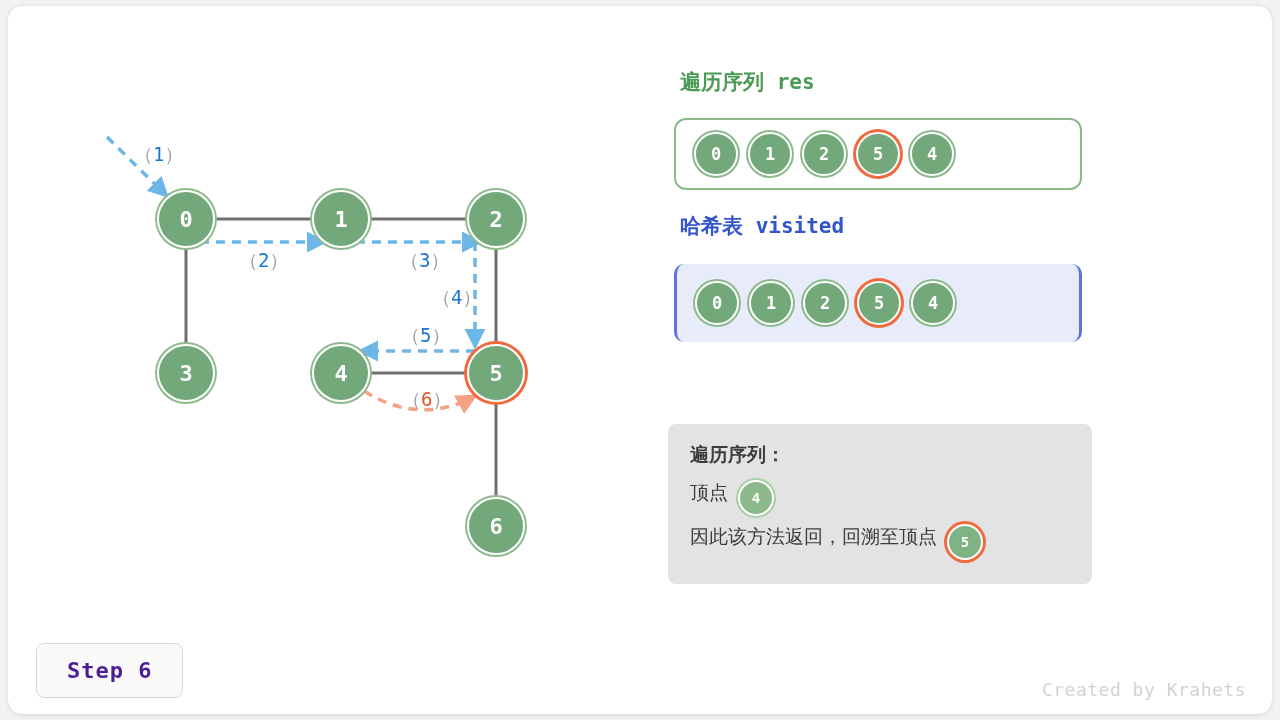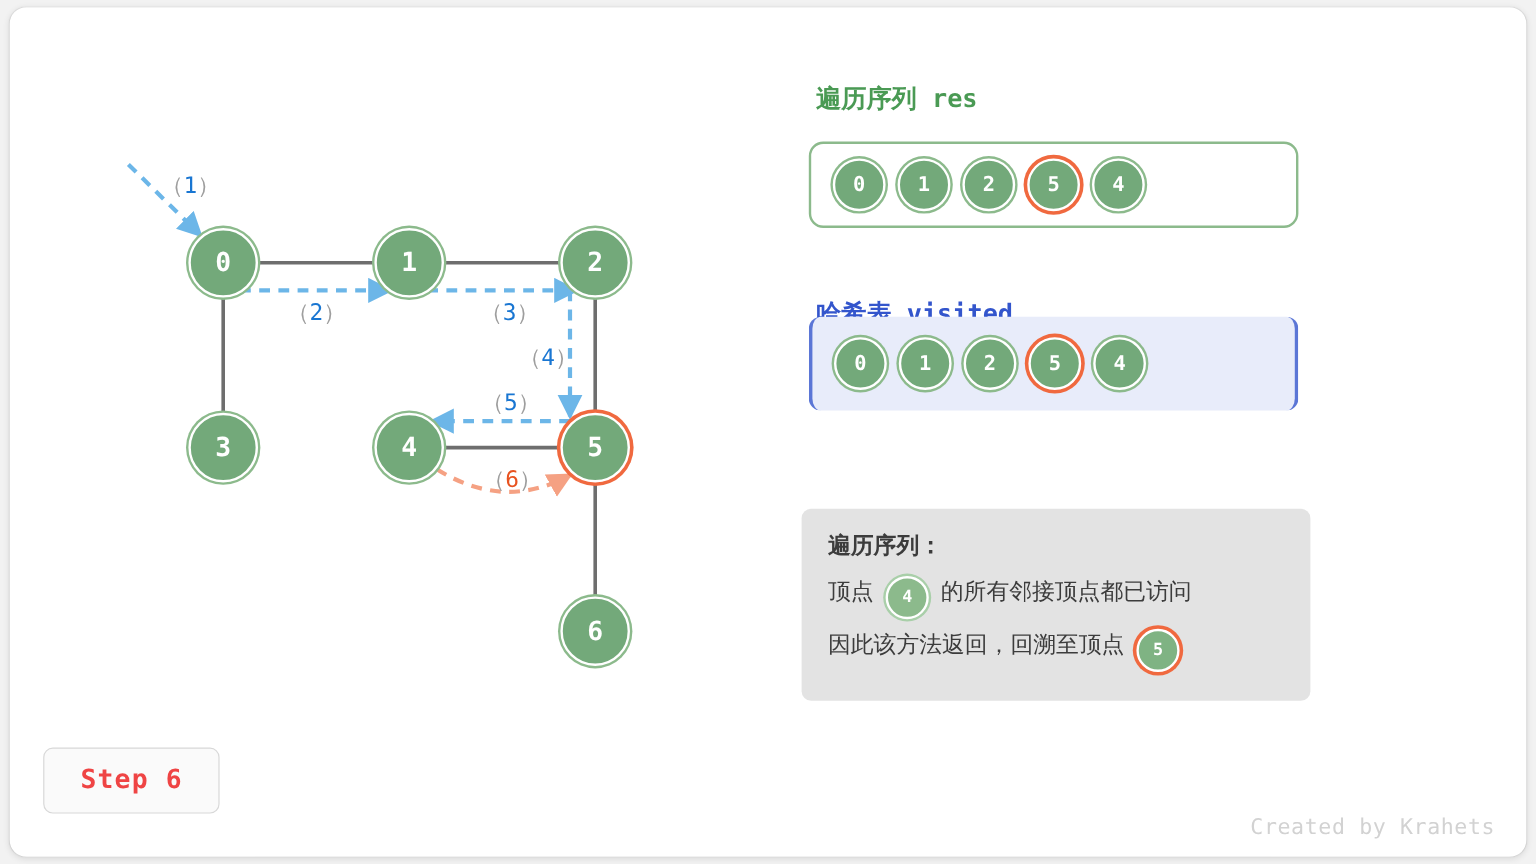--- a/index.html
+++ b/index.html
@@ -78,21 +78,21 @@
     width: 604px; height: 708px;
   }
   .panel-title {
     position: absolute;
     font-family: "DejaVu Sans Mono", "Liberation Mono", monospace;
     font-size: 21px;
     font-weight: 700;
     white-space: nowrap;
   }
   .title-res { left: 12px; top: 62px; color: #4a9a54; }
-  .title-visited { left: 12px; top: 206px; color: #3355cc; margin-top: 35px; }
+  .title-visited { left: 12px; top: 206px; color: #3355cc; }
 
   .res-box {
     position: absolute;
     left: 6px; top: 112px;
     width: 408px; height: 72px;
     border: 2px solid #8cba8c;
     border-radius: 12px;
     background: #ffffff;
     box-sizing: border-box;
   }
@@ -176,29 +176,29 @@
     flex: 0 0 auto;
   }
   .note-chip.active {
     background: #7fb383;
     box-shadow: 0 0 0 3px #f0693f;
   }
 
   
   .step-badge {
     position: absolute;
-    left: 28px; bottom: 36px;
+    left: 28px; bottom: 16px;
     padding: 14px 30px;
     border: 1px solid #d8d8d8;
     border-radius: 8px;
     background: #fafafa;
     font-family: "DejaVu Sans Mono", "Liberation Mono", monospace;
     font-size: 22px;
     font-weight: 700;
-    color: #ef4444;
+    color: #4c1d95;
     letter-spacing: 1px;
   }
   .credit {
     position: absolute;
     right: 26px; bottom: 14px;
     font-family: "DejaVu Sans Mono", "Liberation Mono", monospace;
     font-size: 18px;
     color: #d2d2d2;
     letter-spacing: 0.5px;
   }
@@ -287,21 +287,20 @@
             <div class="chip">4</div>
           </div>
       </div>
 
       <div class="note-box">
         <div class="note-head">遍历序列：</div>
 
         <div class="note-line">
           <span>顶点</span>
           <span class="note-chip">4</span>
-          <span>的所有邻接顶点都已访问</span>
         </div>
 
         <div class="note-line">
           <span>因此该方法返回，回溯至顶点</span>
           <span class="note-chip active">5</span>
         </div>
       </div>
     </div>
 
     <div class="step-badge">Step 6</div>

